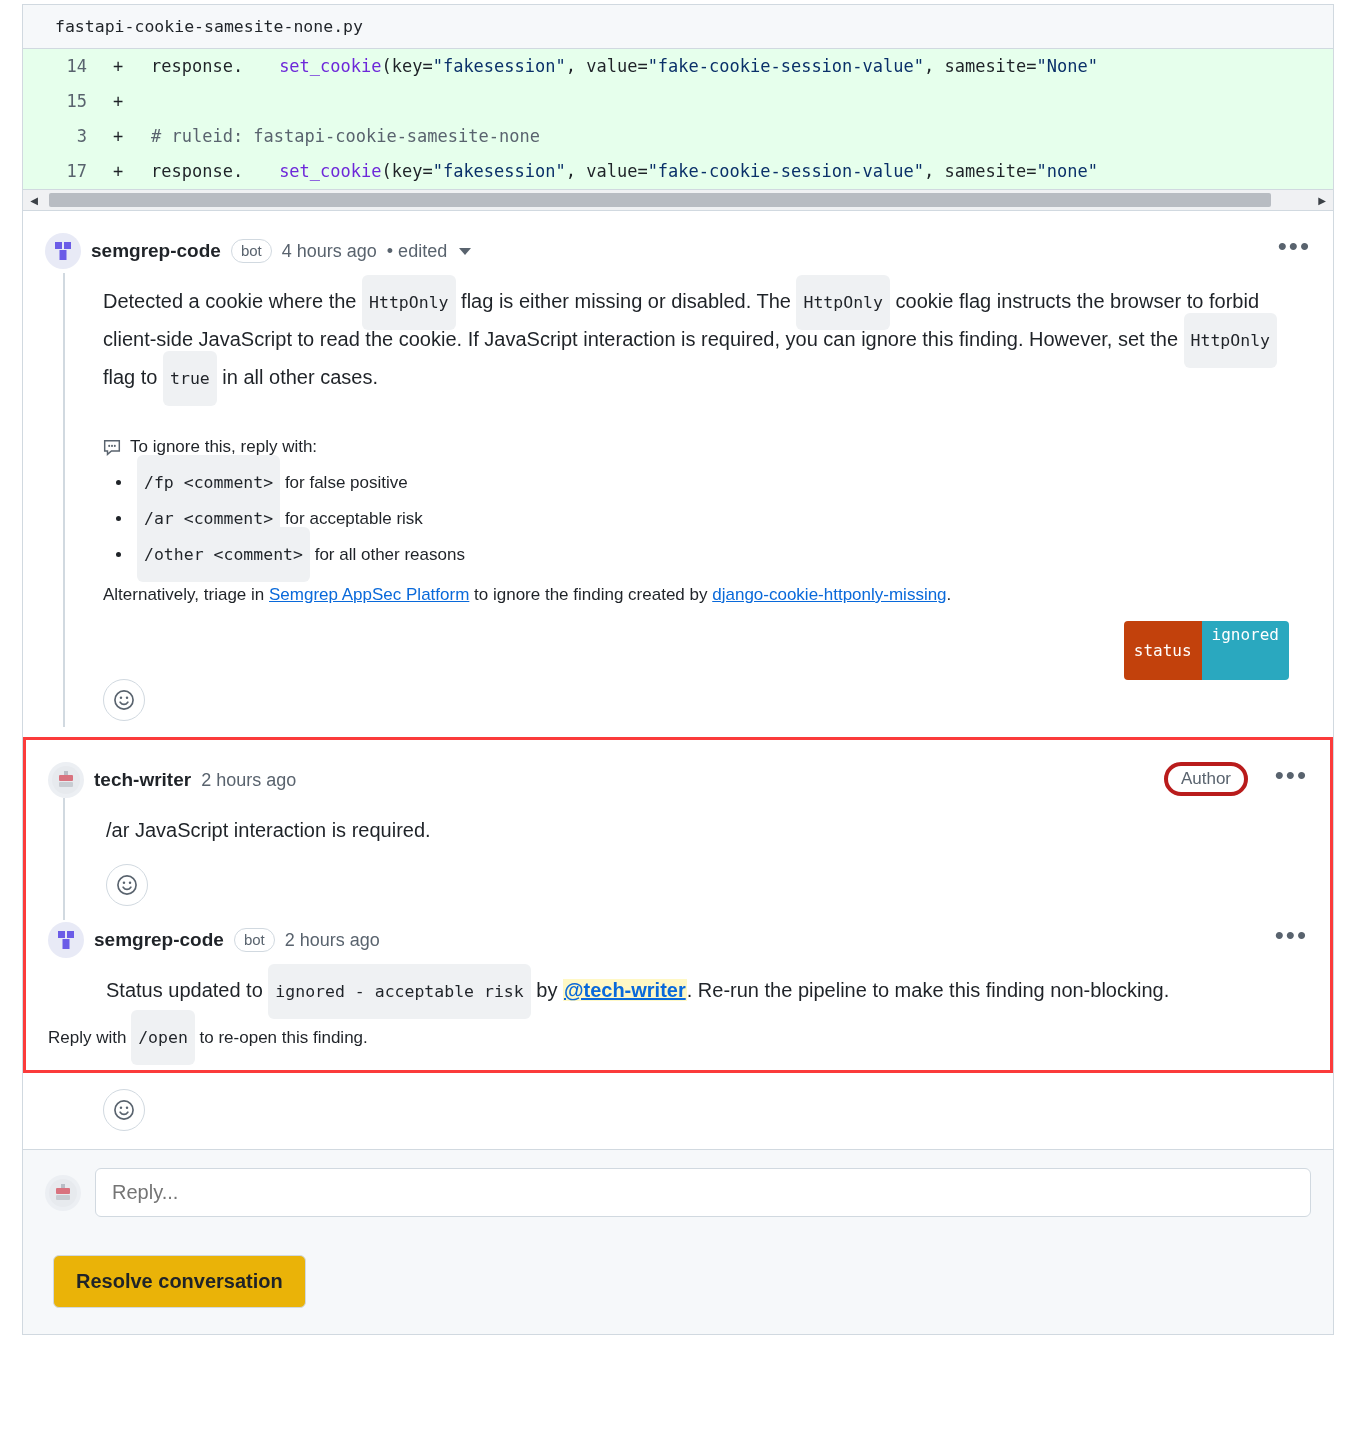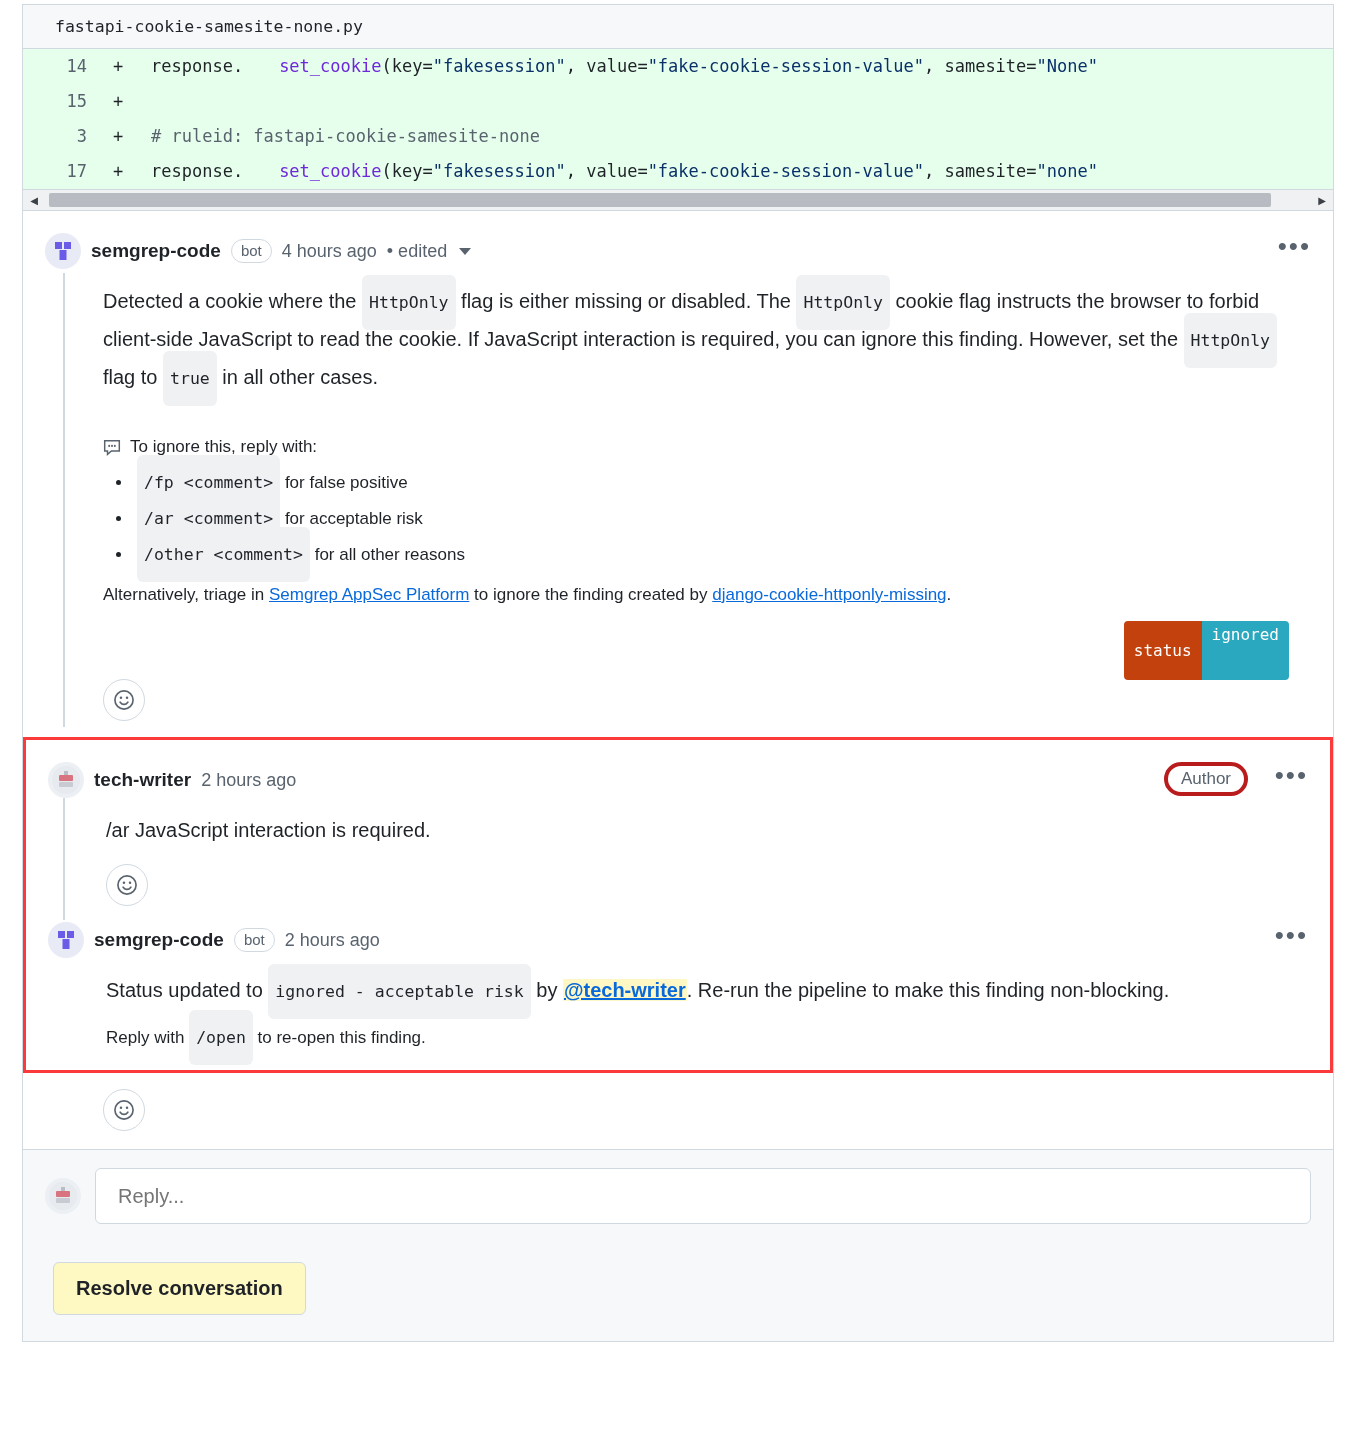--- a/index.html
+++ b/index.html
@@ -216,55 +216,54 @@
   }
 
   .mention {
     background: #fff8c5;
     color: #0969da;
     text-decoration: underline;
     font-weight: bold;
     padding: 0 1px;
   }
   .reply-line {
-    margin-left: 58px;
     margin-top: 18px;
     margin-bottom: 6px;
     font-size: 17px;
     color: #1f2328;
   }
 
   
   .reply-row {
     display: flex;
     align-items: center;
     gap: 14px;
     padding: 18px 22px;
     border-top: 1px solid #d1d9e0;
     background: #f6f8fa;
   }
   .reply-input {
     flex: 1;
-    height: 56px;
+    height: 49px;
     border: 1px solid #d1d9e0;
     border-radius: 6px;
     background: #ffffff;
     font-size: 20px;
     color: #59636e;
-    padding: 0 22px;
+    padding: 0 16px;
     font-family: "Liberation Sans", sans-serif;
   }
   .footer-row {
     padding: 20px 22px 26px 30px;
     background: #f6f8fa;
   }
   .resolve-btn {
     border: 1px solid #d1d9e0;
     border-radius: 6px;
-    background: #fef9c3;
+    background: #eab308;
     padding: 14px 22px;
     font-size: 20px;
     font-weight: bold;
     color: #1f2328;
     font-family: "Liberation Sans", sans-serif;
   }
 </style>
 </head>
 <body>
 

